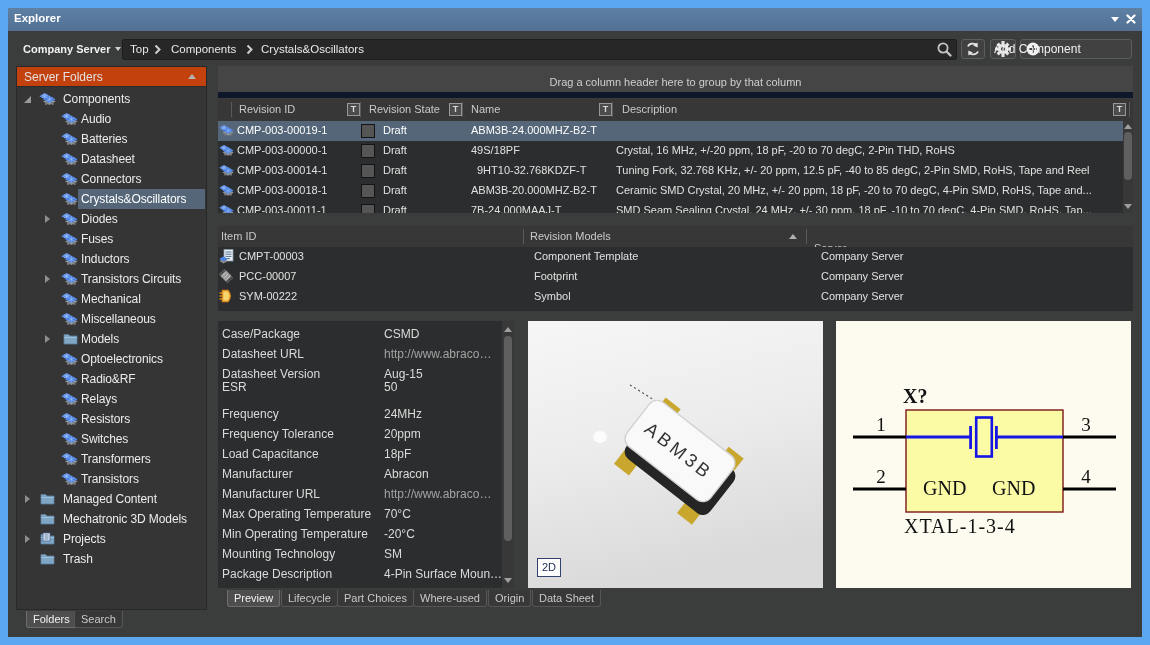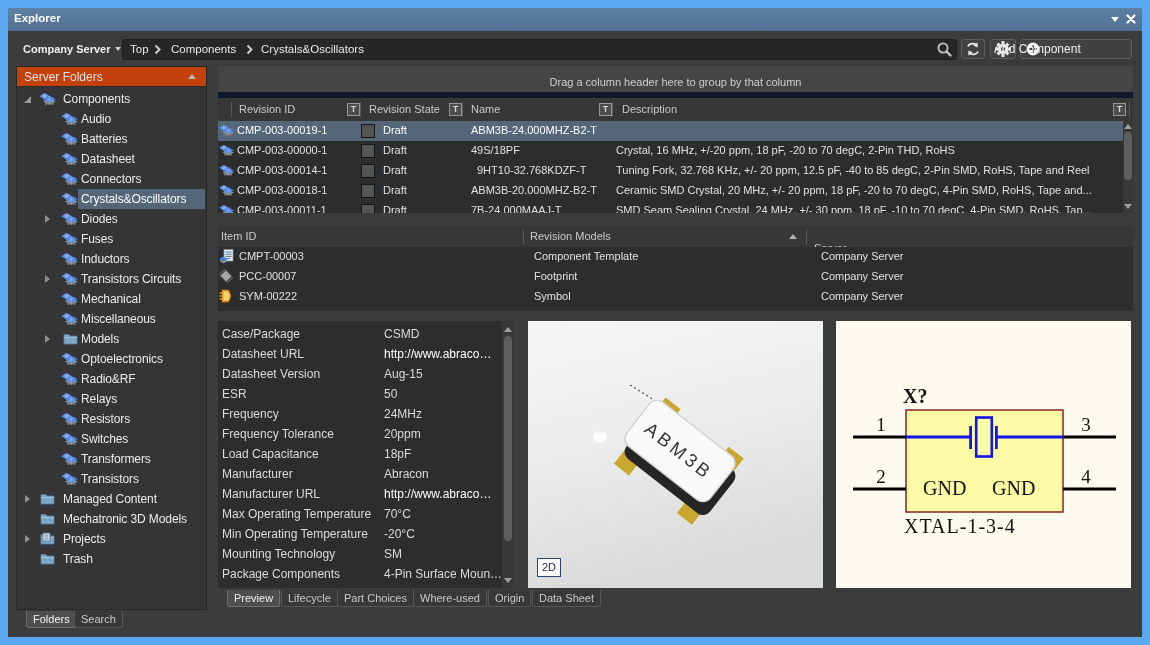--- a/index.html
+++ b/index.html
@@ -42,21 +42,21 @@
   .cell{position:absolute;top:3px;white-space:nowrap;}
   .chk{position:absolute;left:143px;top:3px;width:14px;height:14px;background:#555555;border:1.5px solid #141414;box-sizing:border-box;}
   .cicon{position:absolute;left:1px;top:3px;}
   #t2hdr{left:218px;top:226px;width:915px;height:21px;}
   #t2body{left:218px;top:247px;width:915px;height:64px;background:#2C2D2E;}
   
   #params{left:218px;top:321px;width:296px;height:267px;background:#2C2D2E;overflow:hidden;}
   .prow{position:absolute;left:0;width:296px;height:20px;font-size:12px;color:#dbdbdb;}
   .plbl{position:absolute;left:4px;top:3px;white-space:nowrap;}
   .pval{position:absolute;left:166px;top:3px;white-space:nowrap;}
-  .link{color:#ffffff;}
+  .link{color:#a3a3a3;}
   
   .sbtrack{background:#383838;}
   .sbthumb{position:absolute;background:#5f5f5f;border-radius:5px;}
   .sarr-up{width:0;height:0;border-left:4px solid transparent;border-right:4px solid transparent;border-bottom:5px solid #9f9f9f;}
   .sarr-dn{width:0;height:0;border-left:4px solid transparent;border-right:4px solid transparent;border-top:5px solid #9f9f9f;}
   
   #view3d{left:528px;top:321px;width:295px;height:267px;background:linear-gradient(135deg,#ffffff 0%,#f6f6f6 55%,#e7e7e7 100%);}
   #btn2d{left:537px;top:558px;width:24px;height:19px;background:#fdfdfd;border:1px solid #33416e;box-sizing:border-box;color:#1c2a56;font-size:11px;text-align:center;line-height:17px;}
   #schem{left:836px;top:321px;width:295px;height:267px;background:#FDFAF0;}
 </style>
@@ -375,21 +375,21 @@
       <span class="pval">CSMD</span>
     </div>
 <div class="prow" style="top:23px;">
       <span class="plbl">Datasheet URL</span>
       <span class="pval link">http://www.abraco…</span>
     </div>
 <div class="prow" style="top:43px;">
       <span class="plbl">Datasheet Version</span>
       <span class="pval">Aug-15</span>
     </div>
-<div class="prow" style="top:63px;padding-left:12px;">
+<div class="prow" style="top:56px;padding-left:12px;">
       <span class="plbl">ESR</span>
       <span class="pval">50</span>
     </div>
 <div class="prow" style="top:83px;">
       <span class="plbl">Frequency</span>
       <span class="pval">24MHz</span>
     </div>
 <div class="prow" style="top:103px;">
       <span class="plbl">Frequency Tolerance</span>
       <span class="pval">20ppm</span>
@@ -412,21 +412,21 @@
     </div>
 <div class="prow" style="top:203px;">
       <span class="plbl">Min Operating Temperature</span>
       <span class="pval">-20°C</span>
     </div>
 <div class="prow" style="top:223px;">
       <span class="plbl">Mounting Technology</span>
       <span class="pval">SM</span>
     </div>
 <div class="prow" style="top:243px;">
-      <span class="plbl">Package Components</span>
+      <span class="plbl">Package Description</span>
       <span class="pval">4-Pin Surface Moun…</span>
     </div>
 </div>
 
 <div class="abs sbtrack" style="left:1123px;top:121px;width:10px;height:92px;"></div>
 <div class="abs" style="left:1124px;top:124px;">
     <div class="sarr-up"></div>
   </div>
 <div class="abs sbthumb" style="left:1124px;top:132px;width:8px;height:48px;"></div>
 <div class="abs" style="left:1124px;top:204px;">

